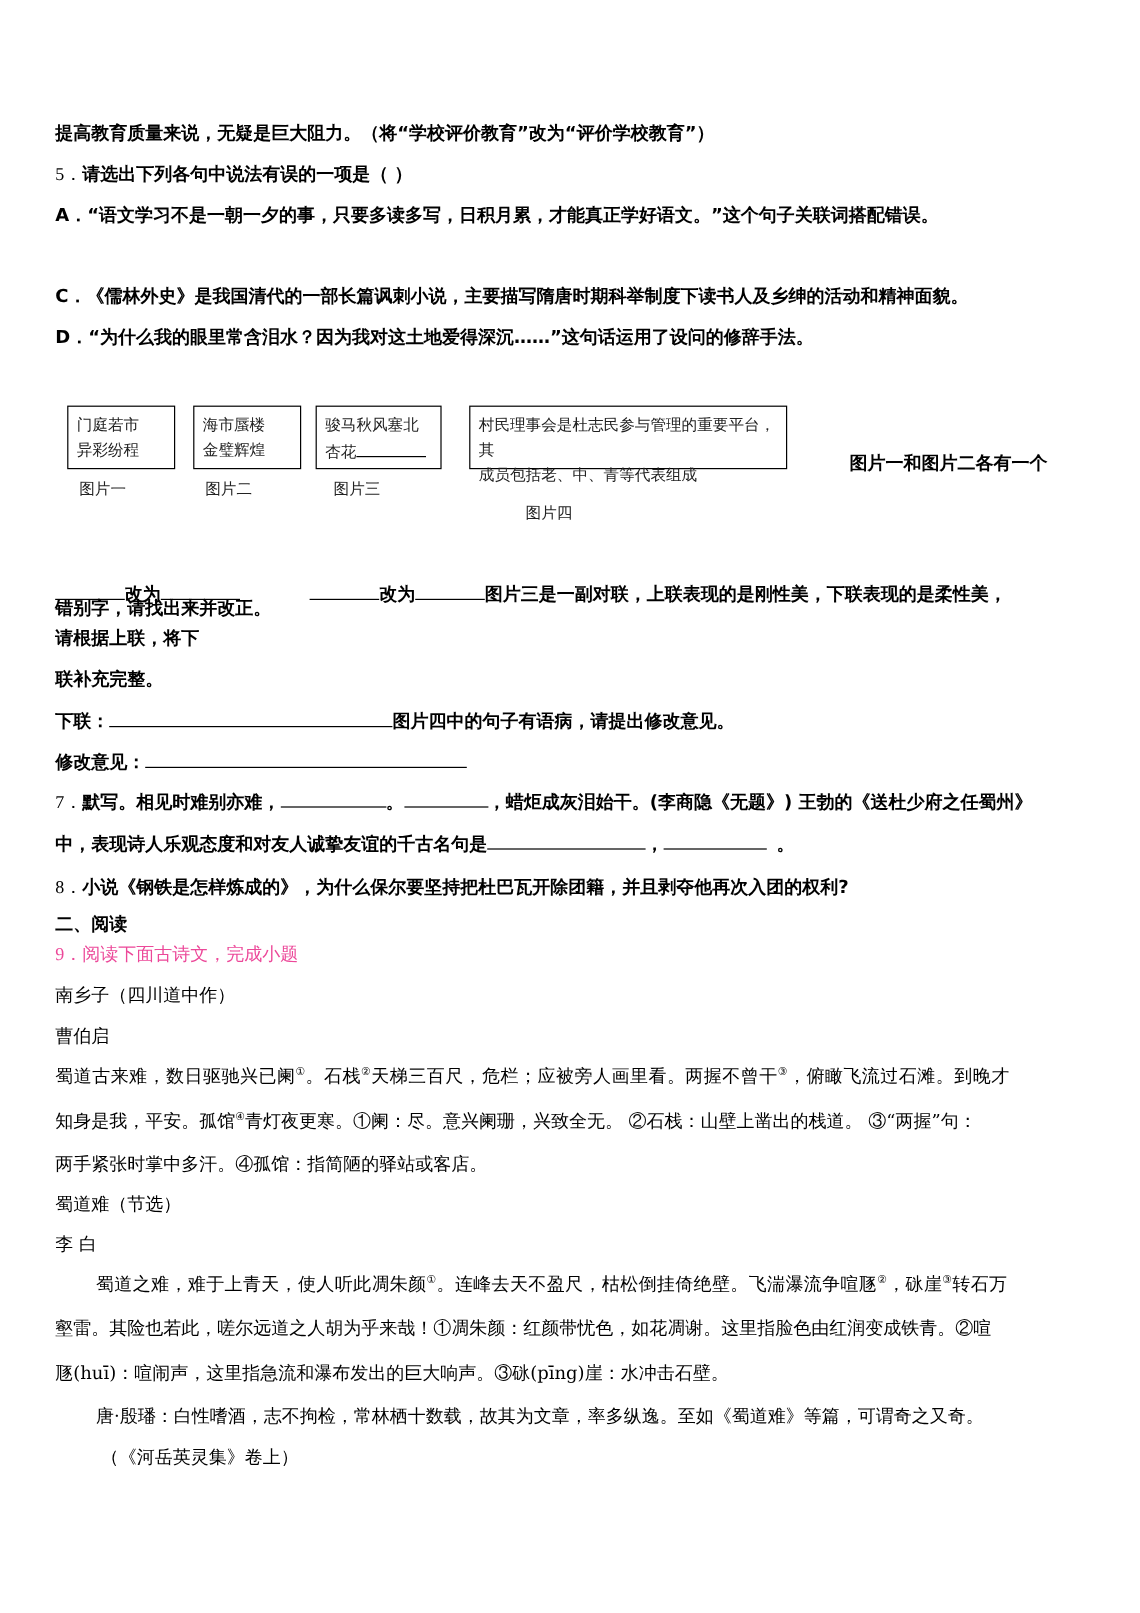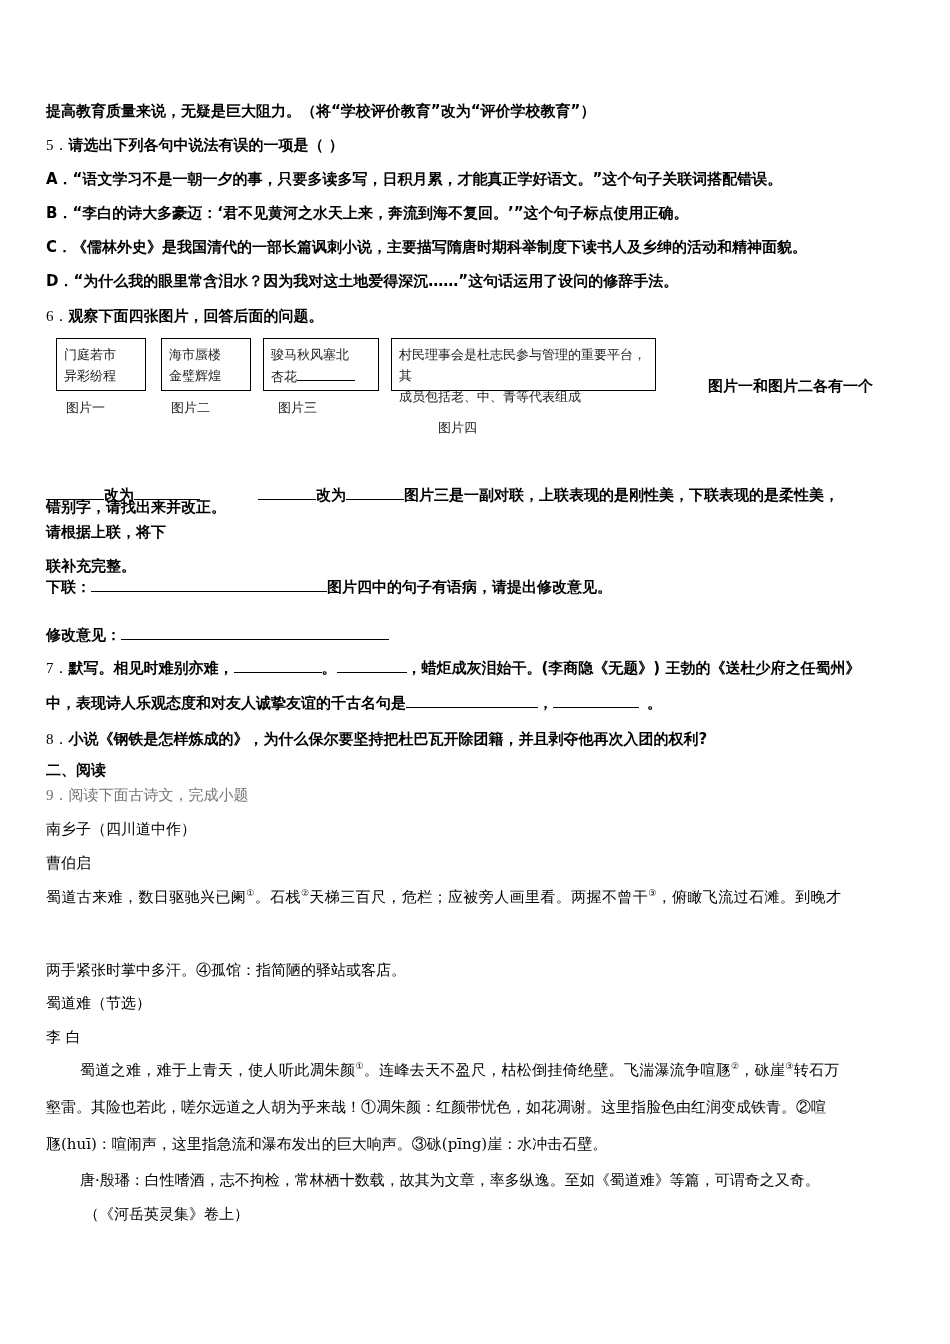--- a/index.html
+++ b/index.html
@@ -1,21 +1,21 @@
 <!DOCTYPE html>
 <html><head>
 <meta charset="utf-8">
 <style>
   html, body { margin: 0; padding: 0; background: #ffffff; }
   body { width: 950px; height: 1344px; position: relative; overflow: hidden; color: #000; }
   .page { position: absolute; left: 0; top: 0; width: 950px; height: 1344px; }
   .line { position: absolute; left: 46px; white-space: nowrap; font-family: "DejaVu Sans", sans-serif; font-size: 15px; line-height: 20px; }
   .b { font-weight: bold; }
   .serif { font-family: "DejaVu Serif", serif; font-weight: normal; }
-  .gray { color: #737373; }
+  .gray { color: #ec4899; }
   .num { font-family: "Liberation Serif", serif; font-weight: normal; }
   .u { display: inline-block; border-bottom: 1px solid #000; height: 15px; vertical-align: baseline; }
   .box { position: absolute; border: 1.5px solid #000; box-sizing: border-box; background: #fff;
          font-family: "DejaVu Sans", sans-serif; font-size: 13px; line-height: 21px; padding: 5px 7px; color: #222; }
   .cap { position: absolute; font-family: "DejaVu Sans", sans-serif; font-size: 13px; color: #222; }
   .sup { font-size: 9px; vertical-align: super; line-height: 0; }
   .indent { left: 80px; }
 </style>
 </head>
 <body>
@@ -23,47 +23,41 @@
 <div class="page">
 
   <div class="line b" style="top:101px;">提高教育质量来说，无疑是巨大阻力。（将“学校评价教育”改为“评价学校教育”）</div>
 
   <div class="line b" style="top:135px;">
     <span class="num">5．</span><span>请选出下列各句中说法有误的一项是（    ）</span>
   </div>
   <div class="line b" style="top:169px;">
     <span>A．</span><span>“语文学习不是一朝一夕的事，只要多读多写，日积月累，才能真正学好语文。”这个句子关联词搭配错误。</span>
   </div>
-  <div class="line b" style="top:203px;">
-    <span>B．</span><span>“李白的诗大多豪迈：‘君不见黄河之水天上来，奔流到海不复回。’”这个句子标点使用正确。</span>
-  </div>
   <div class="line b" style="top:237px;">
     <span>C．</span><span>《儒林外史》是我国清代的一部长篇讽刺小说，主要描写隋唐时期科举制度下读书人及乡绅的活动和精神面貌。</span>
   </div>
   <div class="line b" style="top:271px;">
     <span>D．</span><span>“为什么我的眼里常含泪水？因为我对这土地爱得深沉……”这句话运用了设问的修辞手法。</span>
   </div>
 
-  <div class="line b" style="top:306px;">
-    <span class="num">6．</span><span>观察下面四张图片，回答后面的问题。</span>
-  </div>
 
   <div class="box" style="left:56px; top:338px; width:90px; height:53px;">
     <div>门庭若市</div>
     <div>异彩纷程</div>
   </div>
   <div class="cap" style="left:66px; top:399px;">图片一</div>
 
   <div class="box" style="left:161px; top:338px; width:90px; height:53px;">
     <div>海市蜃楼</div>
     <div>金璧辉煌</div>
   </div>
   <div class="cap" style="left:171px; top:399px;">图片二</div>
 
-  <div class="box" style="left:263px; top:338px; width:116px; height:53px;">
+  <div class="box" style="left:263px; top:338px; width:105px; height:53px;">
     <div>骏马秋风塞北</div>
     <div><span>杏花</span><span class="u" style="width:58px;"></span></div>
   </div>
   <div class="cap" style="left:278px; top:399px;">图片三</div>
 
   <div class="box" style="left:391px; top:338px; width:265px; height:53px;">
     <div>村民理事会是杜志民参与管理的重要平台，其</div>
     <div>成员包括老、中、青等代表组成</div>
   </div>
   <div class="cap" style="left:438px; top:419px;">图片四</div>
@@ -72,21 +66,21 @@
 
   <div class="line b" style="top:452px;margin-top:45px;">错别字，请找出来并改正。</div>
 
   <div class="line b" style="top:484px;">
     <span class="u" style="width:58px;"></span><span>改为</span><span class="u" style="width:66px;"></span><span style="display:inline-block;width:58px;"></span><span class="u" style="width:58px;"></span><span>改为</span><span class="u" style="width:58px;"></span><span>图片三是一副对联，上联表现的是刚性美，下联表现的是柔性美，</span>
   </div>
 
   <div class="line b" style="top:522px;">请根据上联，将下</div>
   <div class="line b" style="top:556px;">联补充完整。</div>
 
-  <div class="line b" style="top:576px;">
+  <div class="line b" style="top:590px;">
     <span>下联：</span><span class="u" style="width:236px;"></span><span>图片四中的句子有语病，请提出修改意见。</span>
   </div>
 
   <div class="line b" style="top:624px;">
     <span>修改意见：</span><span class="u" style="width:268px;"></span>
   </div>
 
   <div class="line b" style="top:657px;">
     <span class="num">7．</span><span>默写。相见时难别亦难，</span><span class="u" style="width:88px;"></span><span>。</span><span class="u" style="width:70px;"></span><span>，蜡炬成灰泪始干。(李商隐《无题》) 王勃的《送杜少府之任蜀州》</span>
   </div>
@@ -102,20 +96,23 @@
 
   <div class="line gray" style="top:785px;">
     <span class="num">9．</span><span>阅读下面古诗文，完成小题</span>
   </div>
 
   <div class="line serif" style="top:819px;">南乡子（四川道中作）</div>
   <div class="line serif" style="top:853px;">曹伯启</div>
   <div class="line serif" style="top:887px; letter-spacing:0.4px;">
     <span>蜀道古来难，数日驱驰兴已阑</span><span class="sup">①</span><span>。石栈</span><span class="sup">②</span><span>天梯三百尺，危栏；应被旁人画里看。两握不曾干</span><span class="sup">③</span><span>，俯瞰飞流过石滩。到晚才</span>
   </div>
+  <div class="line serif" style="top:924px;">
+    <span>知身是我，平安。孤馆</span><span class="sup">④</span><span>青灯夜更寒。①阑：尽。意兴阑珊，兴致全无。 ②石栈：山壁上凿出的栈道。 ③“两握”句：</span>
+  </div>
   <div class="line serif" style="top:960px;">两手紧张时掌中多汗。④孤馆：指简陋的驿站或客店。</div>
 
   <div class="line serif" style="top:993px;">蜀道难（节选）</div>
   <div class="line serif" style="top:1027px;">李  白</div>
   <div class="line serif indent" style="top:1060px; letter-spacing:0.3px;">
     <span>蜀道之难，难于上青天，使人听此凋朱颜</span><span class="sup">①</span><span>。连峰去天不盈尺，枯松倒挂倚绝壁。飞湍瀑流争喧豗</span><span class="sup">②</span><span>，砯崖</span><span class="sup">③</span><span>转石万</span>
   </div>
   <div class="line serif" style="top:1097px;">壑雷。其险也若此，嗟尔远道之人胡为乎来哉！①凋朱颜：红颜带忧色，如花凋谢。这里指脸色由红润变成铁青。②喧</div>
   <div class="line serif" style="top:1134px;">豗(huī)：喧闹声，这里指急流和瀑布发出的巨大响声。③砯(pīng)崖：水冲击石壁。</div>
 

